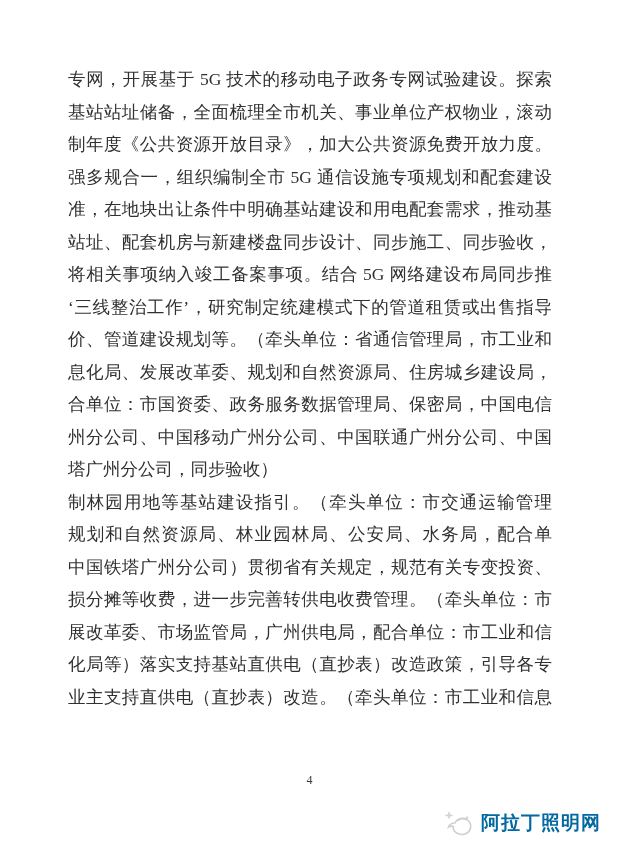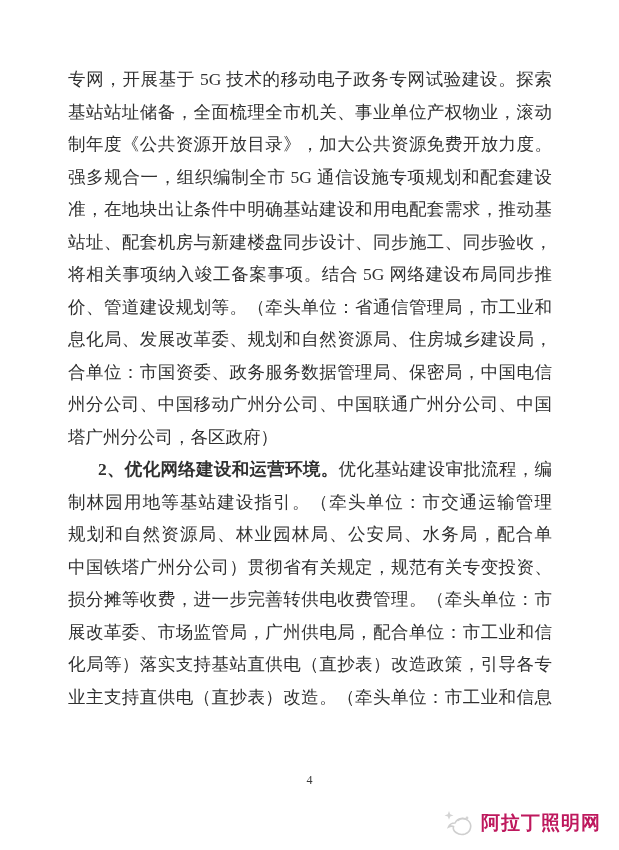--- a/index.html
+++ b/index.html
@@ -51,45 +51,43 @@
     display: flex;
     align-items: center;
     gap: 7px;
     color: #cccccc;
   }
   .watermark-icon { width: 32px; height: 34px; display: block; }
   .watermark-label {
     font-size: 19px;
     font-weight: bold;
     letter-spacing: 1px;
-    color: #be185d;
+    color: #0369a1;
     font-family: "Liberation Sans", "DejaVu Sans", sans-serif;
   }
 </style>
 </head>
 <body>
 
 <div class="page">
 
   <div class="text-block">
     <div class="line justify">专网，开展基于 5G 技术的移动电子政务专网试验建设。探索网</div>
     <div class="line justify">基站站址储备，全面梳理全市机关、事业单位产权物业，滚动编</div>
     <div class="line justify">制年度《公共资源开放目录》，加大公共资源免费开放力度。加</div>
     <div class="line justify">强多规合一，组织编制全市 5G 通信设施专项规划和配套建设标</div>
     <div class="line justify">准，在地块出让条件中明确基站建设和用电配套需求，推动基站</div>
     <div class="line justify">站址、配套机房与新建楼盘同步设计、同步施工、同步验收，并</div>
     <div class="line justify">将相关事项纳入竣工备案事项。结合 5G 网络建设布局同步推进</div>
+    <div class="line justify">‘三线整治工作’，研究制定统建模式下的管道租赁或出售指导</div>
     <div class="line justify">价、管道建设规划等。（牵头单位：省通信管理局，市工业和信</div>
     <div class="line justify">息化局、发展改革委、规划和自然资源局、住房城乡建设局，配</div>
     <div class="line justify">合单位：市国资委、政务服务数据管理局、保密局，中国电信广</div>
     <div class="line justify">州分公司、中国移动广州分公司、中国联通广州分公司、中国铁</div>
-    <div class="line">塔广州分公司，各区政府）</div>
-    <div class="line justify indent">
-      <span class="bold">2、优化网络建设和运营环境。</span><span>优化基站建设审批流程，编</span>
-    </div>
+    <div class="line">塔广州分公司，同步验收）</div>
     <div class="line justify">制林园用地等基站建设指引。（牵头单位：市交通运输管理局、</div>
     <div class="line justify">规划和自然资源局、林业园林局、公安局、水务局，配合单位：</div>
     <div class="line justify">中国铁塔广州分公司）贯彻省有关规定，规范有关专变投资、线</div>
     <div class="line justify">损分摊等收费，进一步完善转供电收费管理。（牵头单位：市发</div>
     <div class="line justify">展改革委、市场监管局，广州供电局，配合单位：市工业和信息</div>
     <div class="line justify">化局等）落实支持基站直供电（直抄表）改造政策，引导各专变</div>
     <div class="line justify">业主支持直供电（直抄表）改造。（牵头单位：市工业和信息化</div>
   </div>
 
   <div class="page-number">4</div>

